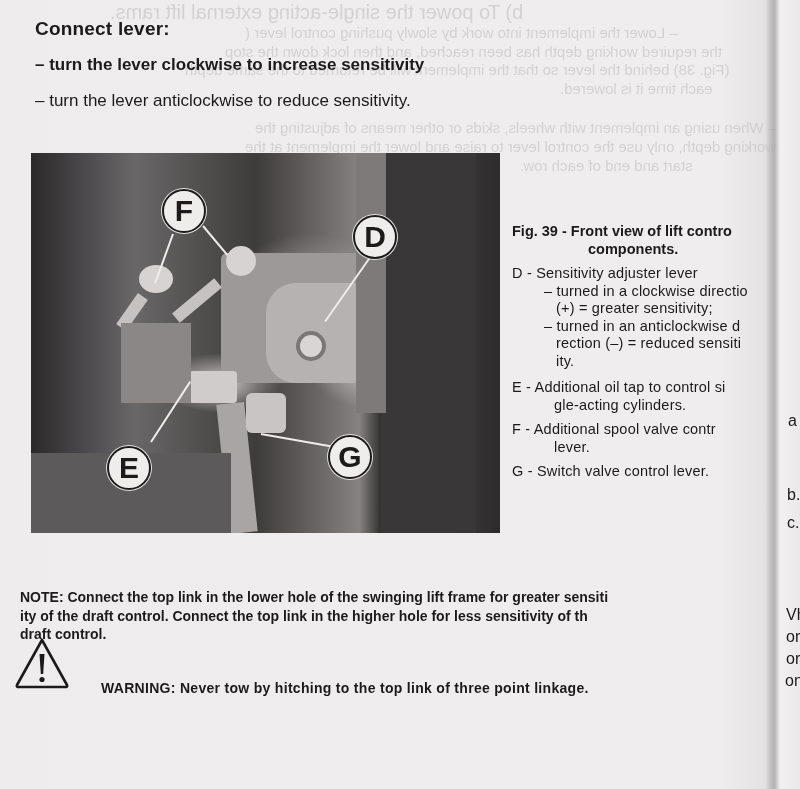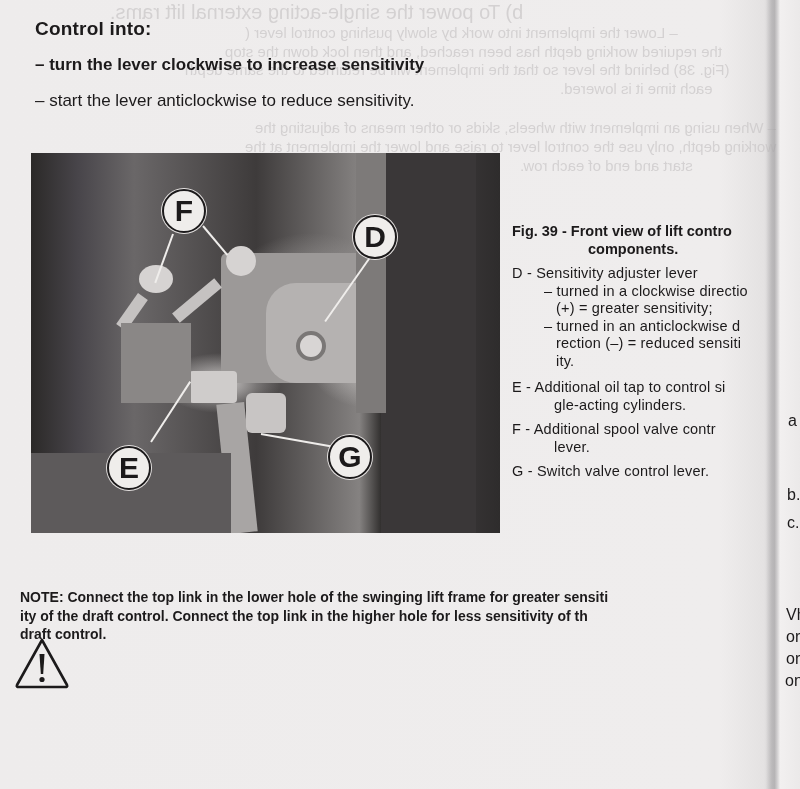--- a/index.html
+++ b/index.html
@@ -80,23 +80,23 @@
 
   <div class="bleed" style="left:110px; top:2px; font-size:20px;">b) To power the single-acting external lift rams.</div>
   <div class="bleed" style="left:245px; top:23px;">– Lower the implement into work by slowly pushing control lever (</div>
   <div class="bleed" style="left:225px; top:42px;">the required working depth has been reached, and then lock down the stop</div>
   <div class="bleed" style="left:185px; top:60px;">(Fig. 38) behind the lever so that the implement will be returned to the same depth</div>
   <div class="bleed" style="left:560px; top:79px;">each time it is lowered.</div>
   <div class="bleed" style="left:255px; top:118px;">– When using an implement with wheels, skids or other means of adjusting the</div>
   <div class="bleed" style="left:245px; top:137px;">working depth, only use the control lever to raise and lower the implement at the</div>
   <div class="bleed" style="left:520px; top:156px;">start and end of each row.</div>
 
-  <div class="heading">Control into:</div>
+  <div class="heading">Connect lever:</div>
   <div class="bullet" style="top:55px;font-weight:bold;">– turn the lever clockwise to increase sensitivity</div>
-  <div class="bullet" style="top:91px;">– start the lever anticlockwise to reduce sensitivity.</div>
+  <div class="bullet" style="top:91px;">– turn the lever anticlockwise to reduce sensitivity.</div>
 
   <div class="photo">
     <div class="shape" style="left:190px; top:100px; width:150px; height:130px; background:#9c9998; border-radius:6px;"></div>
     <div class="shape" style="left:235px; top:130px; width:110px; height:100px; background:#b5b2b1; border-radius:30px 10px 10px 30px;"></div>
     <div class="shape" style="left:265px; top:178px; width:30px; height:30px; background:#d8d5d4; border-radius:50%; border:4px solid #7a7776;"></div>
     <div class="shape" style="left:350px; top:0; width:95px; height:380px; background:#3a3738;"></div>
     <div class="shape" style="left:325px; top:0; width:30px; height:260px; background:#7d7a79;"></div>
     <div class="shape" style="left:192px; top:250px; width:28px; height:130px; background:#a8a5a4; transform:rotate(-6deg);"></div>
     <div class="shape" style="left:158px; top:218px; width:48px; height:32px; background:#cfcccb; border-radius:4px;"></div>
     <div class="shape" style="left:215px; top:240px; width:40px; height:40px; background:#c8c5c4; border-radius:6px;"></div>
@@ -148,20 +148,21 @@
     <div>NOTE: Connect the top link in the lower hole of the swinging lift frame for greater sensiti</div>
     <div>ity of the draft control. Connect the top link in the higher hole for less sensitivity of th</div>
     <div>draft control.</div>
   </div>
 
   <svg class="warn-icon" viewBox="0 0 56 52">
     <path d="M28 3 L53 48 Q54 50 51 50 L5 50 Q2 50 3 48 Z" fill="none" stroke="#1c1a1b" stroke-width="2.6" stroke-linejoin="round"></path>
     <path d="M25.5 17 L30.5 17 L29.2 37 L26.8 37 Z" fill="#1c1a1b"></path>
     <circle cx="28" cy="42.5" r="2.6" fill="#1c1a1b"></circle>
   </svg>
+  <div class="warn-text">WARNING: Never tow by hitching to the top link of three point linkage.</div>
 
   <div class="edge-frag" style="left:788px; top:412px;">a</div>
   <div class="edge-frag" style="left:787px; top:486px;">b.</div>
   <div class="edge-frag" style="left:787px; top:514px;">c.</div>
   <div class="edge-frag" style="left:786px; top:606px;">Vh</div>
   <div class="edge-frag" style="left:786px; top:628px;">or</div>
   <div class="edge-frag" style="left:786px; top:650px;">or</div>
   <div class="edge-frag" style="left:785px; top:672px;">on.</div>
 
   <div class="gutter-shadow"></div>

